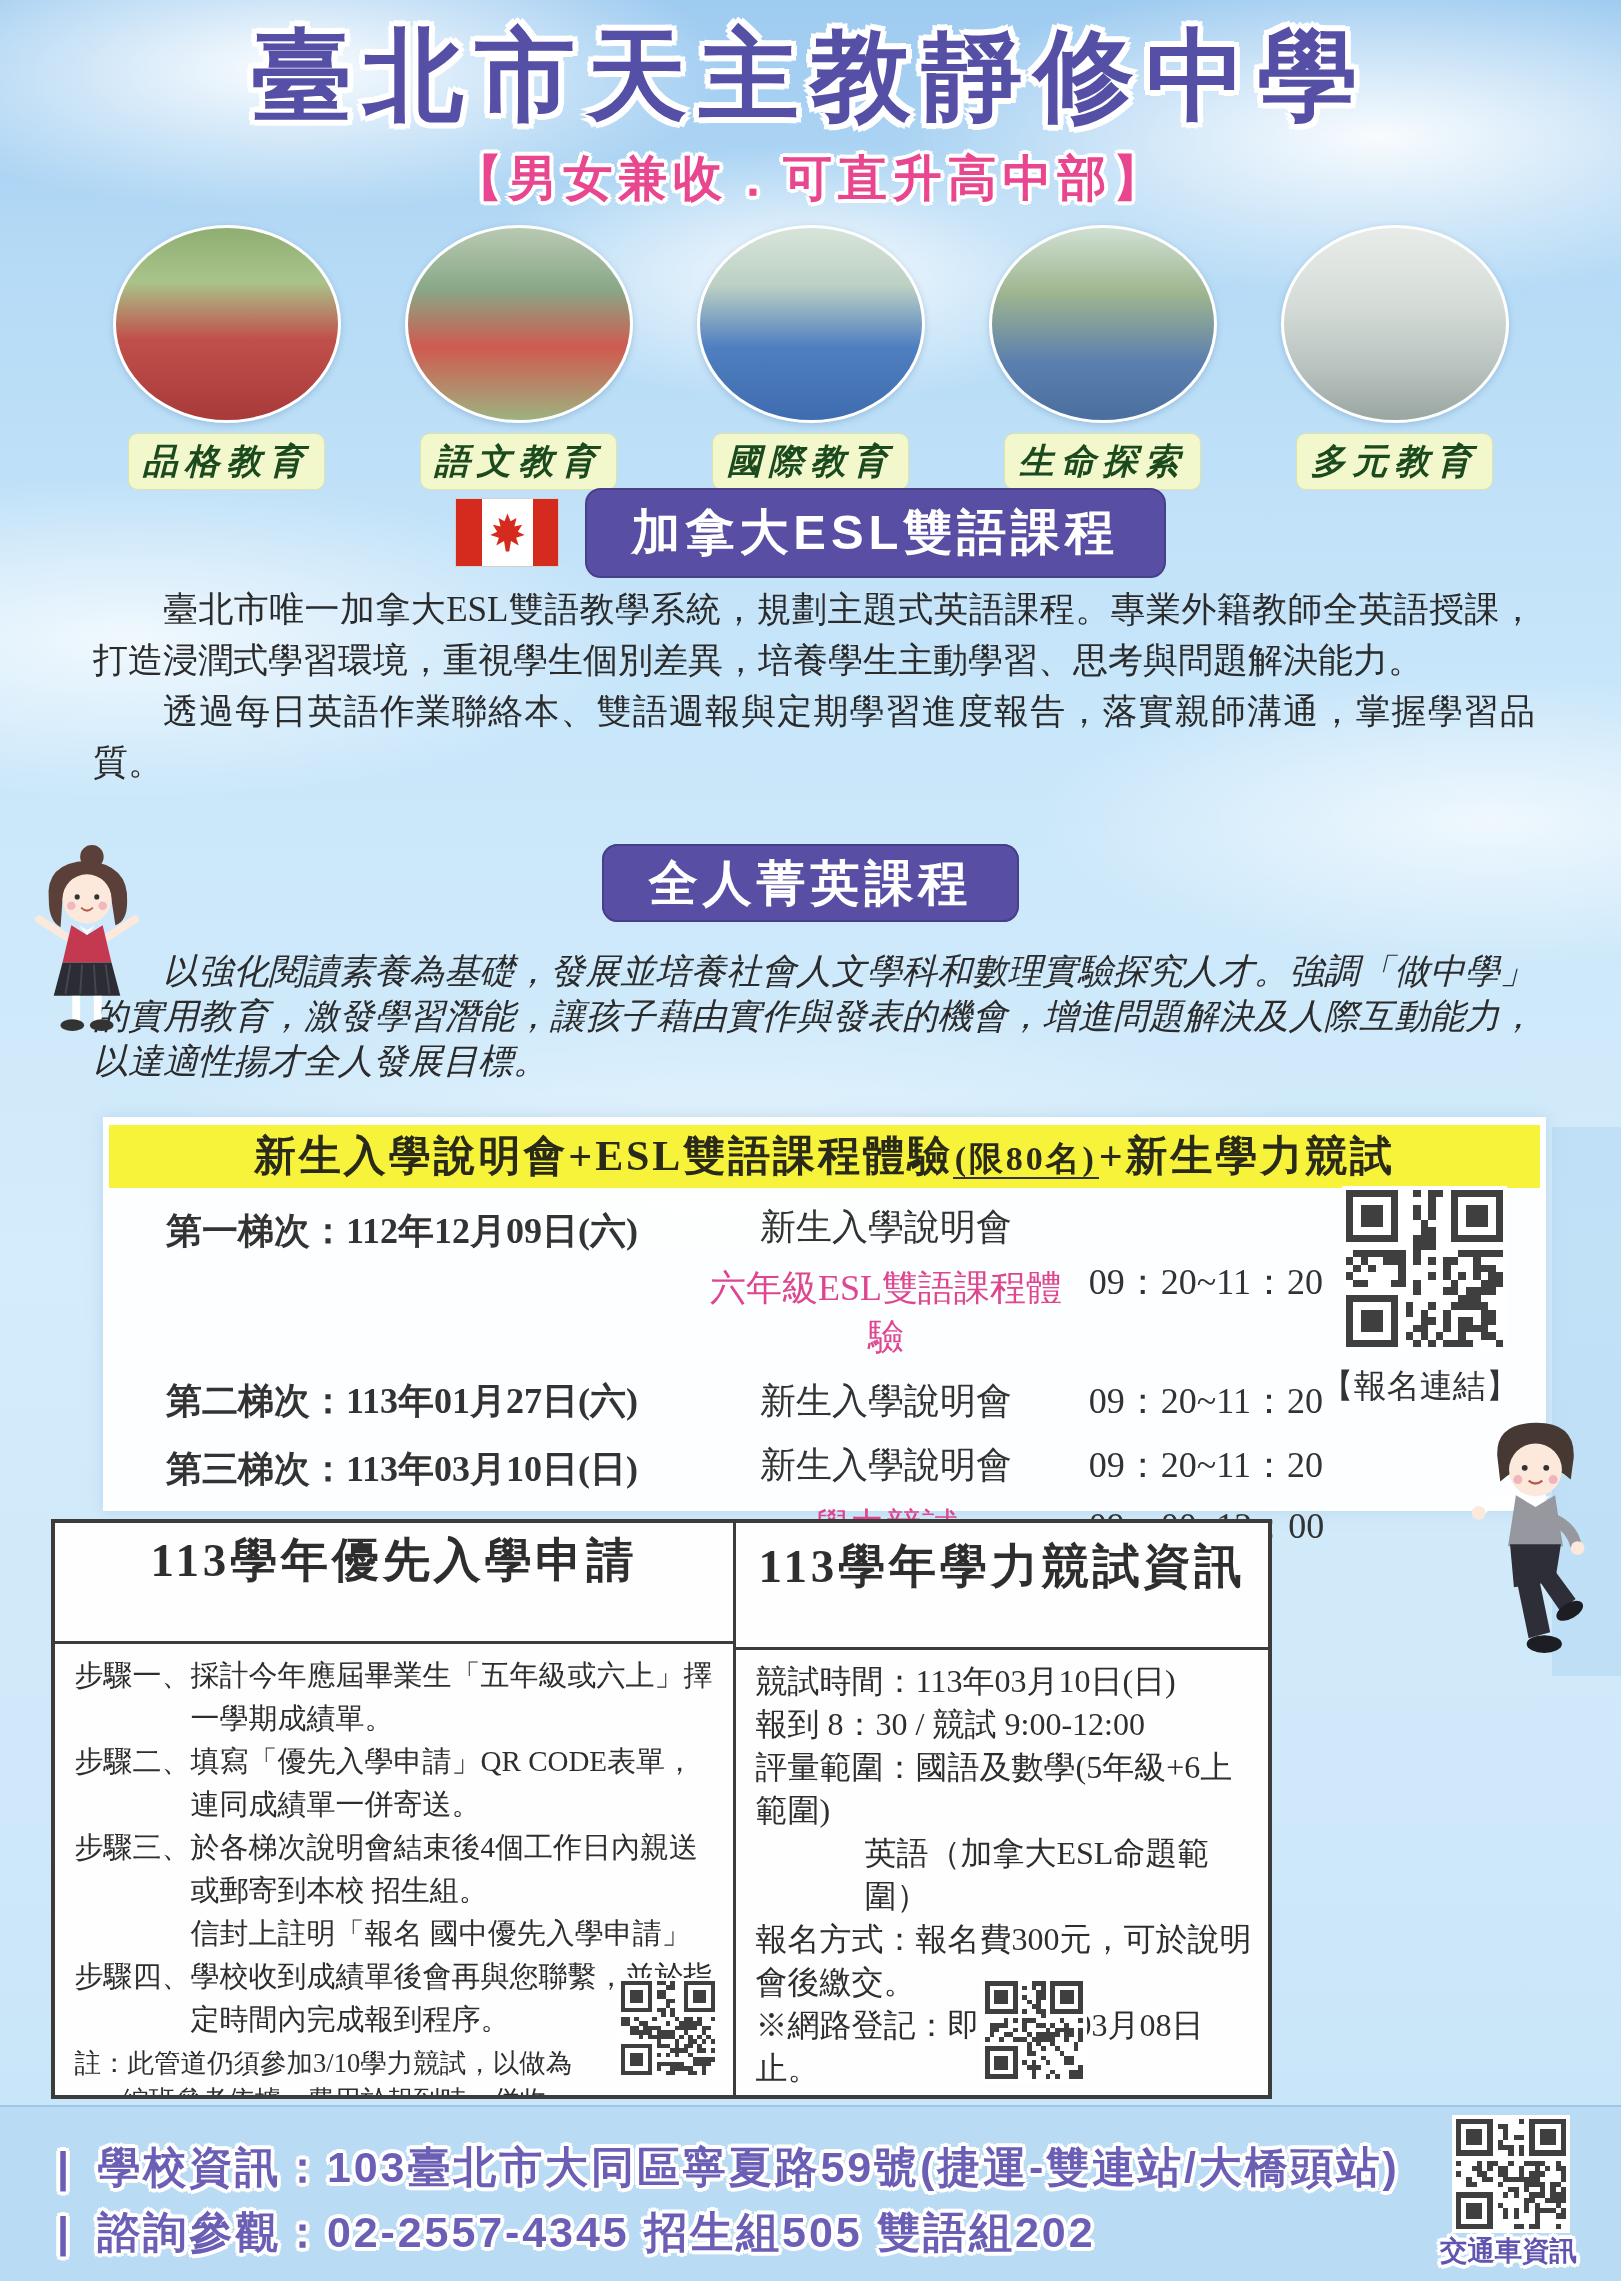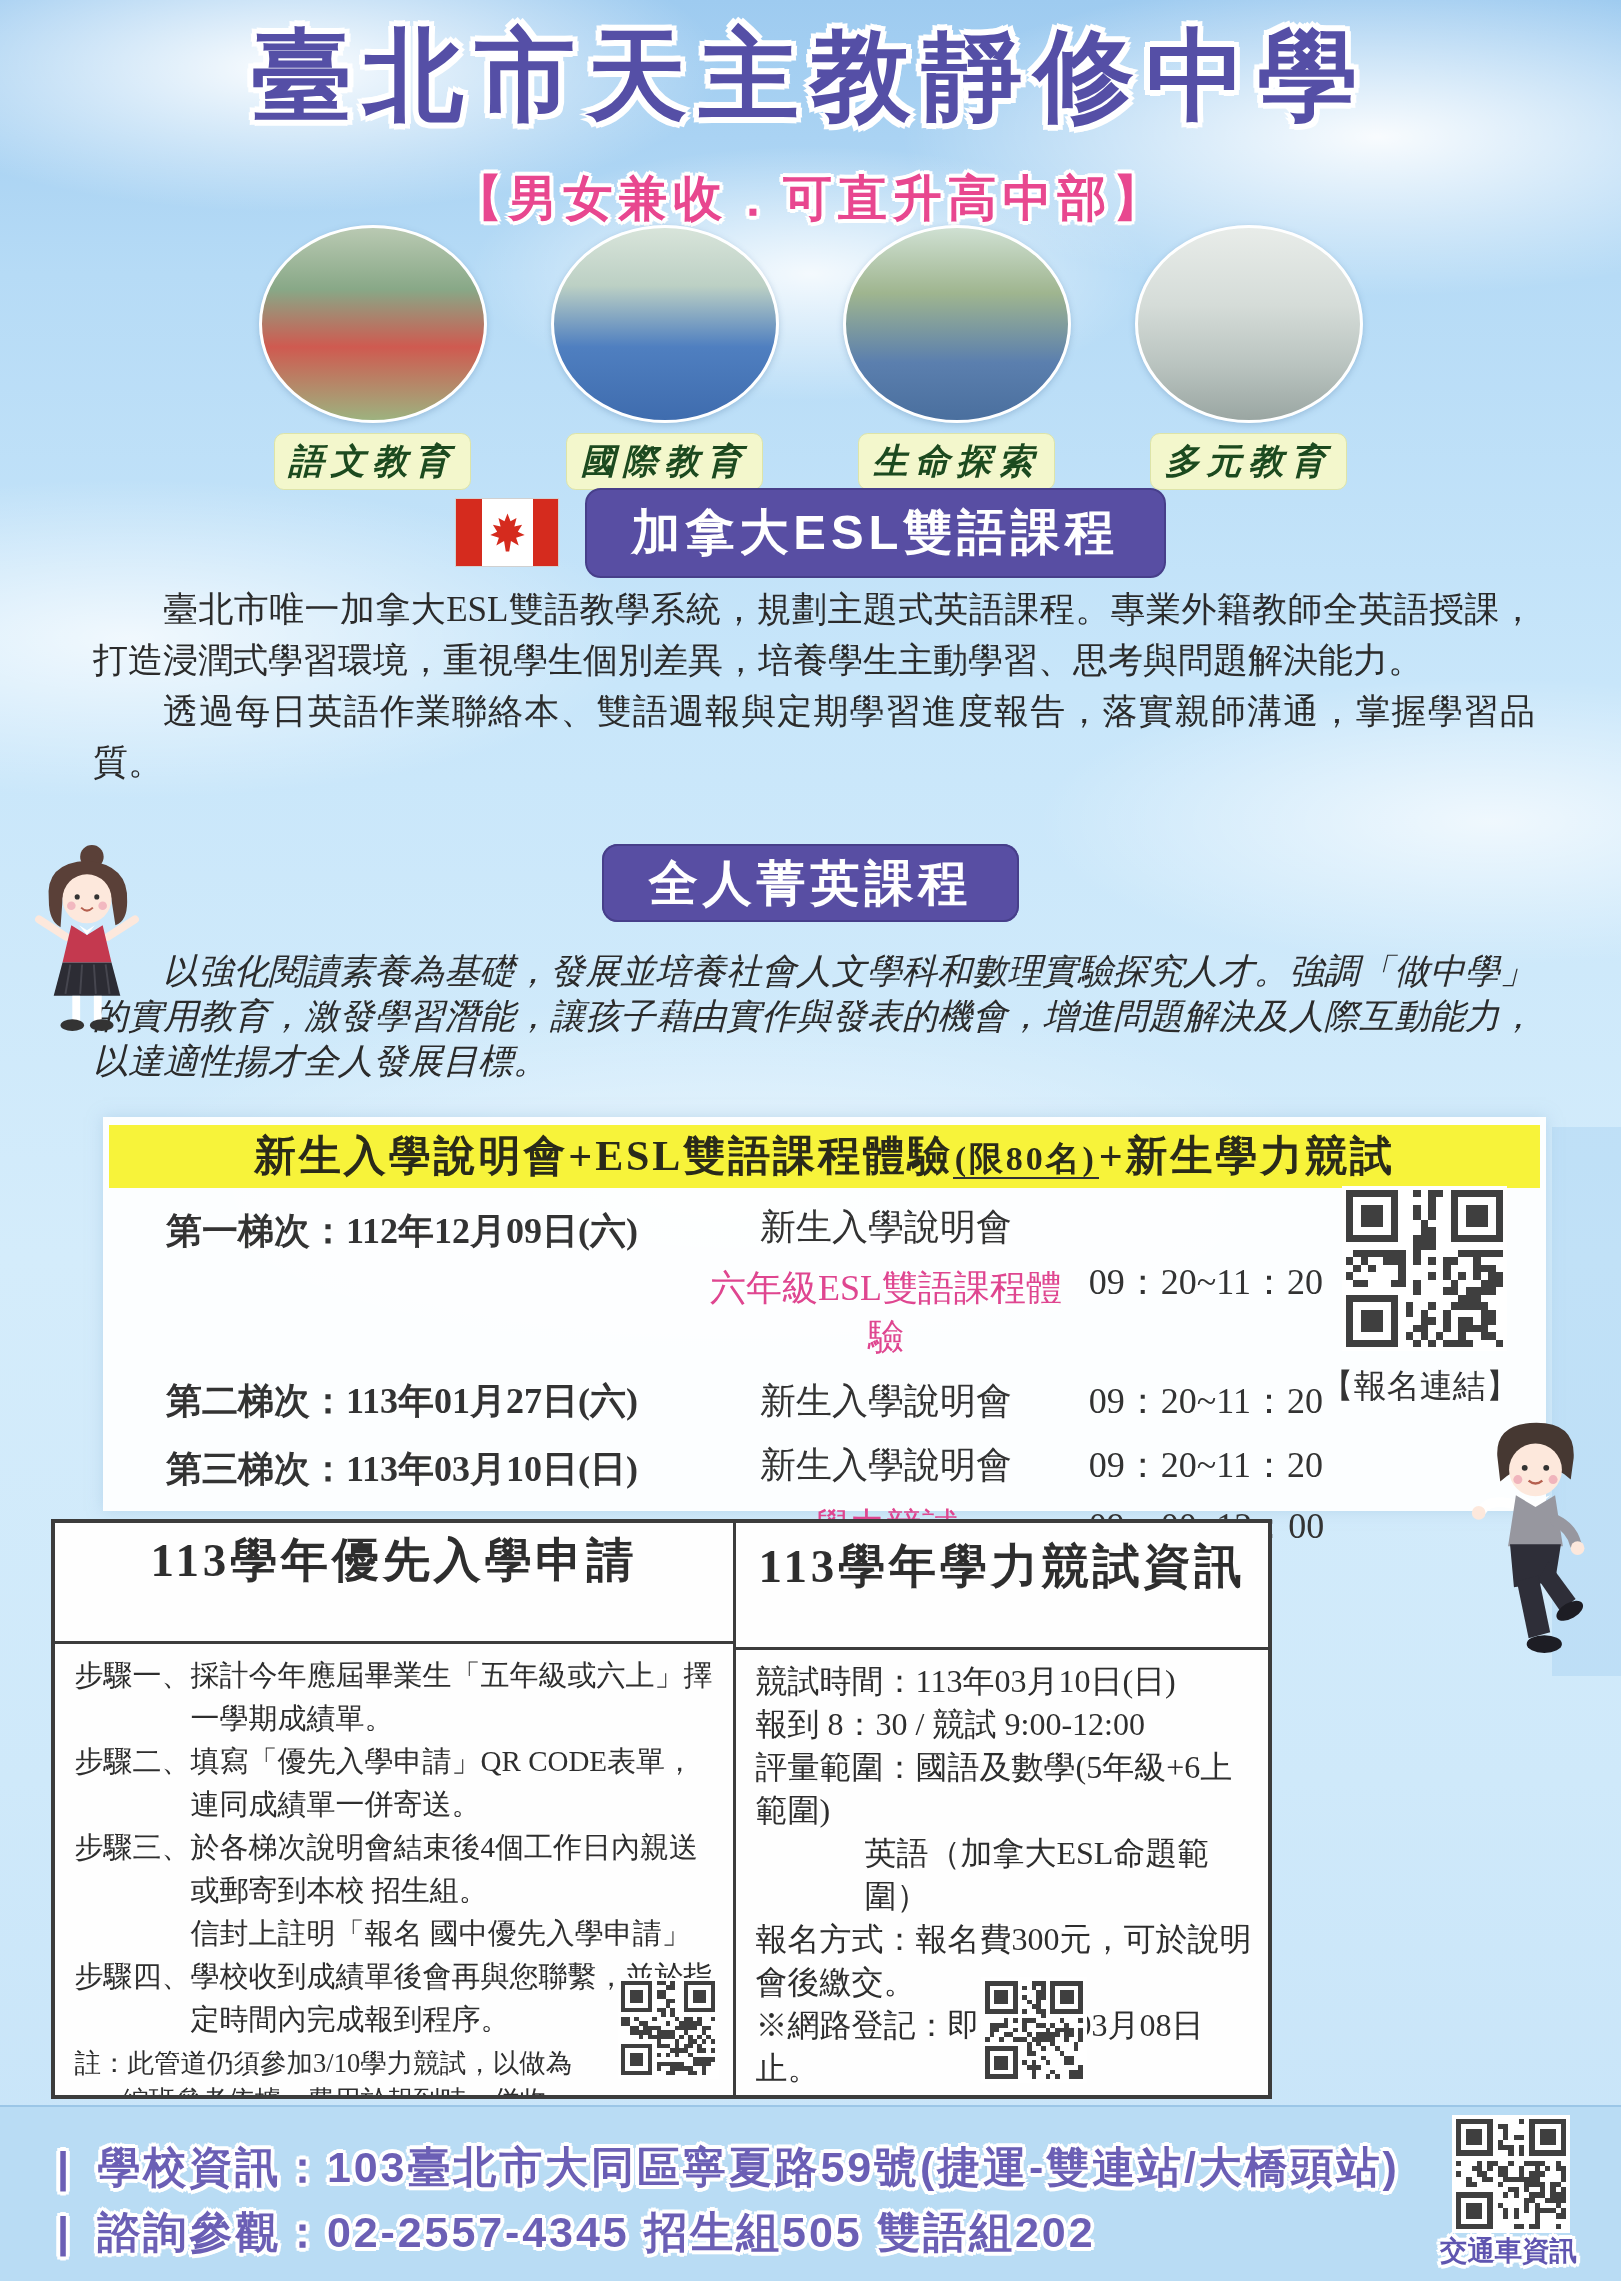--- a/index.html
+++ b/index.html
@@ -12,21 +12,21 @@
       radial-gradient(45% 10% at 8% 28%, rgba(255,255,255,.75), rgba(255,255,255,0) 70%),
       radial-gradient(40% 9% at 92% 36%, rgba(255,255,255,.7), rgba(255,255,255,0) 70%),
       radial-gradient(55% 12% at 45% 52%, rgba(255,255,255,.5), rgba(255,255,255,0) 70%),
       linear-gradient(180deg,#9ecbf0 0%,#b6dbf6 12%,#c8e6fa 30%,#d4ecfb 55%,#cfe9fa 78%,#c6e3f8 100%);}
   .outline-w{text-shadow:-2.9px -2.9px 0 #fff,2.9px -2.9px 0 #fff,-2.9px 2.9px 0 #fff,2.9px 2.9px 0 #fff,0 -3.9px 0 #fff,0 3.9px 0 #fff,-3.9px 0 0 #fff,3.9px 0 0 #fff;}
 
   
   .title-sec{position:absolute;top:9.8px;left:0;right:0;text-align:center;}
   .school-title{font-size:100px;font-weight:bold;letter-spacing:11.8px;color:#554fa6;
     text-shadow:-4.9px -4.9px 0 #fff,4.9px -4.9px 0 #fff,-4.9px 4.9px 0 #fff,4.9px 4.9px 0 #fff,0 -5.9px 0 #fff,0 5.9px 0 #fff,-5.9px 0 0 #fff,5.9px 0 0 #fff;}
-  .subtitle-sec{position:absolute;top:166px;left:0;right:0;text-align:center;}
+  .subtitle-sec{position:absolute;top:146px;left:0;right:0;text-align:center;}
   .school-sub{font-size:49px;font-weight:bold;letter-spacing:5.9px;color:#e8478f;}
 
   
   .photos-sec{position:absolute;top:225px;left:0;right:0;display:flex;justify-content:center;gap:65px;}
   .photo-card{display:flex;flex-direction:column;align-items:center;width:227px;}
   .photo-oval{width:222px;height:192px;border-radius:50%;border:3.9px solid #fff;box-shadow:0 2px 5.9px rgba(90,130,170,.35);}
   .ph1{background:linear-gradient(180deg,#8fae72 0%,#a9c48b 28%,#c0504a 58%,#a83a3a 100%);}
   .ph2{background:linear-gradient(180deg,#b9c9b2 0%,#88a887 32%,#cf5a50 62%,#9db27f 100%);}
   .ph3{background:linear-gradient(180deg,#d8e4da 0%,#bcd0c4 30%,#4f7fc0 62%,#3f6cae 100%);}
   .ph4{background:linear-gradient(180deg,#cfe0d2 0%,#9fb58f 34%,#5b7fae 70%,#4a6f9e 100%);}
@@ -116,20 +116,24 @@
 <div class="page">
 
   <div class="title-sec">
     <div class="school-title">臺北市天主教靜修中學</div>
   </div>
   <div class="subtitle-sec">
     <div class="school-sub outline-w">【男女兼收．可直升高中部】</div>
   </div>
 
   <div class="photos-sec">
+    <div class="photo-card">
+      <div class="photo-oval ph1"></div>
+      <div class="photo-caption">品格教育</div>
+    </div>
     <div class="photo-card">
       <div class="photo-oval ph2"></div>
       <div class="photo-caption">語文教育</div>
     </div>
     <div class="photo-card">
       <div class="photo-oval ph3"></div>
       <div class="photo-caption">國際教育</div>
     </div>
     <div class="photo-card">
       <div class="photo-oval ph4"></div>

